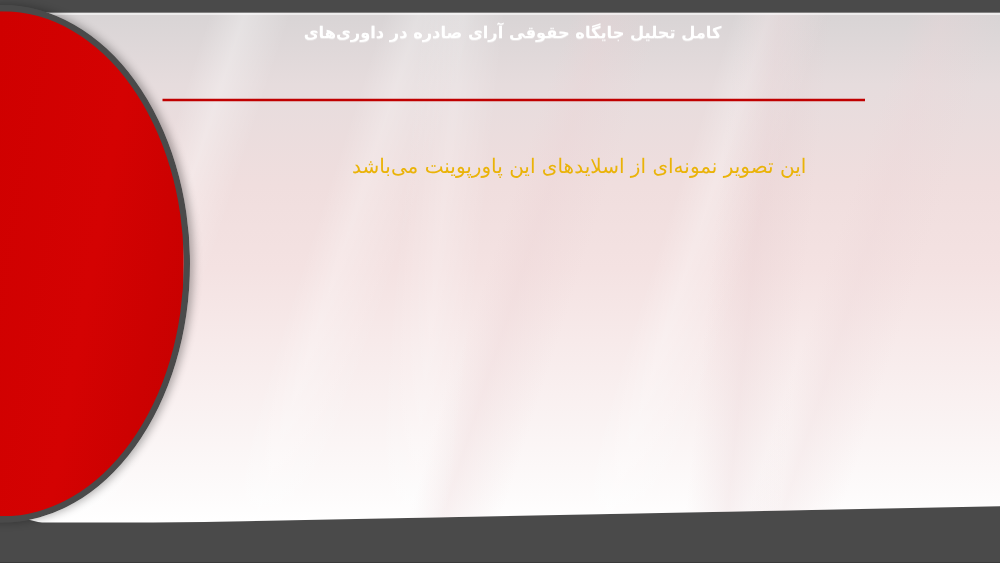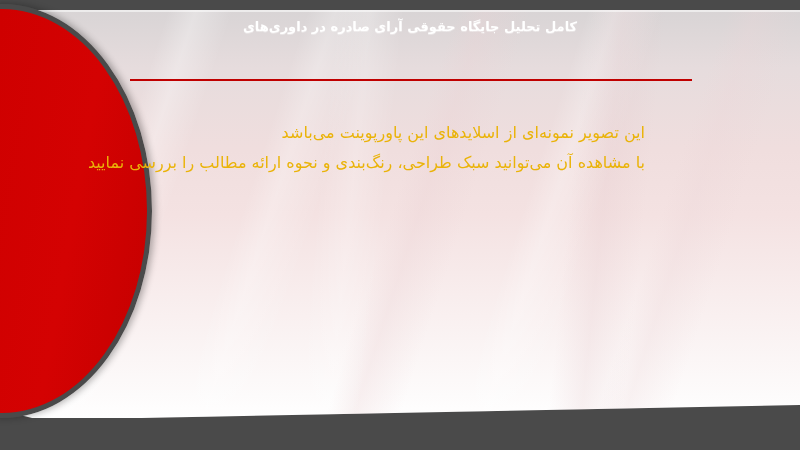--- a/index.html
+++ b/index.html
@@ -163,16 +163,15 @@
 
   <div class="red-oval"></div>
 
   <div class="title-wrap">
     <div class="title-line">کامل تحلیل جایگاه حقوقی آرای صادره در داوری‌های</div>
   </div>
   <div class="title-rule"></div>
 
   <div class="body-wrap">
     <div class="body-line">این تصویر نمونه‌ای از اسلایدهای این پاورپوینت می‌باشد</div>
-    <div class="body-line">با مشاهده آن می‌توانید سبک طراحی، رنگ‌بندی و نحوه ارائه مطالب را بررسی نمایید</div>
   </div>
 
 </div>
 
 </body></html>

